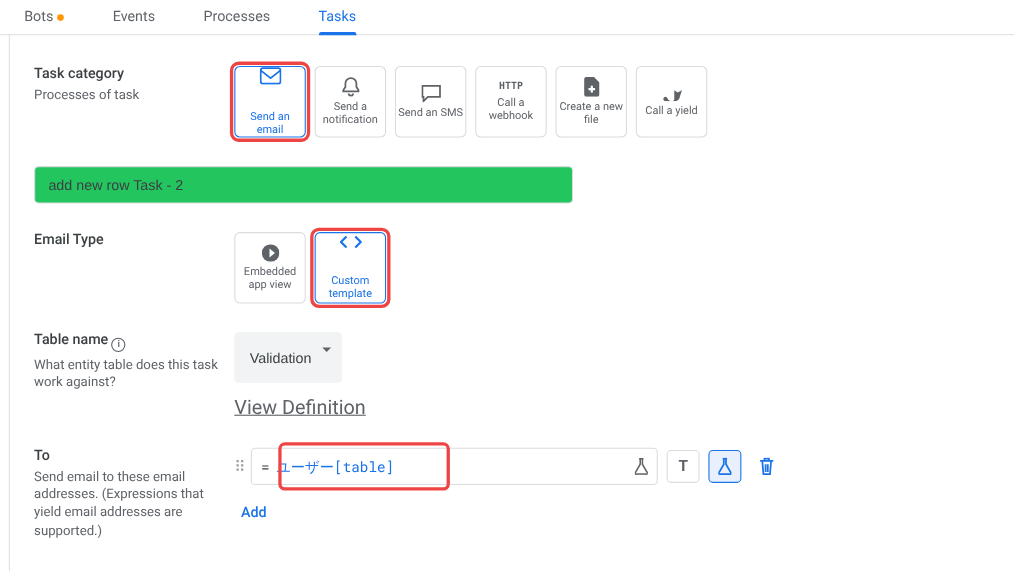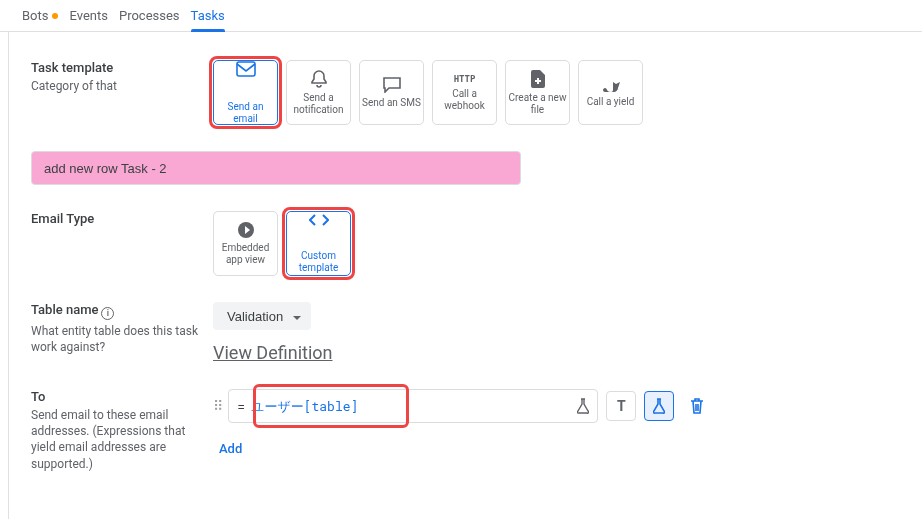--- a/index.html
+++ b/index.html
@@ -1,36 +1,36 @@
 <!DOCTYPE html>
 <html><head>
 <meta charset="utf-8">
 <style>
 * { box-sizing: border-box; margin: 0; padding: 0; }
 body { font-family: -apple-system, 'Roboto', Arial, sans-serif; font-size: 13px; color: #3c4043; background: #fff; width: 922px; }
-.tabs { display: flex; gap: 11px; padding: 0 22px; border-bottom: 1px solid #e0e0e0; height: 32px; align-items: center; }
+.tabs { display: flex; gap: 44px; padding: 0 22px; border-bottom: 1px solid #e0e0e0; height: 32px; align-items: center; }
 .tab { color: #5f6368; font-size: 13px; cursor: pointer; height: 32px; display: flex; align-items: center; position: relative; }
 .tab.active { color: #1a73e8; font-weight: 400; }
 .tab.active::after { content: ''; position: absolute; bottom: 0; left: 0; right: 0; height: 3px; background: #1a73e8; border-radius: 2px 2px 0 0; }
 .dot { display: inline-block; width: 6px; height: 6px; background: #ff9800; border-radius: 50%; margin-left: 4px; vertical-align: middle; }
 .content { padding: 28px 22px; border-left: 1px solid #e0e0e0; margin-left: 8px; }
 .row { display: flex; margin-bottom: 26px; }
 .lbl-col { width: 182px; padding-right: 10px; }
 .lbl-title { font-size: 13px; font-weight: 500; color: #3c4043; }
 .lbl-desc { font-size: 12px; color: #5f6368; margin-top: 3px; line-height: 1.35; }
 .ctrl-col { flex: 1; }
 .card-row { display: flex; gap: 8px; }
 .card { width: 65px; height: 65px; border: 1px solid #dadce0; border-radius: 5px; background: #fff; display: flex; flex-direction: column; justify-content: center; font-size: 10px; text-align: center; color: #5f6368; cursor: pointer; padding: 4px 2px; }
 .card.active { border-color: #1a73e8; color: #1a73e8; }
 .card-icon { font-size: 18px; margin-bottom: 4px; display: flex; align-items: center; justify-content: center; }
 .card-label { line-height: 1.15; }
 .hl-red { position: relative; gap: 20px; }
 .hl-red::before { content: ''; position: absolute; inset: -5px; border: 3px solid #ef4444; border-radius: 8px; pointer-events: none; }
-.text-input { width: 490px; height: 34px; border: 1px solid #dadce0; border-radius: 4px; padding: 0 12px; font-size: 13px; color: #3c4043; background: #f9a8d4; }
-.select-btn { height: 28px; padding: 0 28px 0 14px; border: none; background: #f1f3f4; border-radius: 4px; font-size: 13px; color: #3c4043; cursor: pointer; position: relative; }
+.text-input { width: 490px; height: 34px; border: 1px solid #dadce0; border-radius: 4px; padding: 0 12px; font-size: 13px; color: #3c4043; background: #22c55e; }
+.select-btn { height: 46px; padding: 0 28px 0 14px; border: none; background: #f1f3f4; border-radius: 4px; font-size: 13px; color: #3c4043; cursor: pointer; position: relative; }
 .select-btn::after { content: ''; position: absolute; right: 10px; top: 14px; border: 4px solid transparent; border-top-color: #5f6368; }
 .link { color: #5f6368; font-size: 18px; text-decoration: underline; display: inline-block; margin-top: 12px; cursor: pointer; }
 .info-ic { display: inline-block; width: 13px; height: 13px; border: 1px solid #5f6368; border-radius: 50%; font-size: 9px; line-height: 11px; text-align: center; color: #5f6368; margin-left: 3px; vertical-align: -2px; }
 .expr-row { display: flex; align-items: center; gap: 8px; }
 .drag-h { color: #9aa0a6; cursor: grab; font-size: 14px; letter-spacing: -3px; }
 .expr-box { flex: 0 0 370px; height: 34px; border: 1px solid #dadce0; border-radius: 4px; display: flex; align-items: center; padding: 0 8px; font-family: 'Roboto Mono', monospace; font-size: 13px; color: #3c4043; position: relative; }
 .expr-eq { color: #3c4043; margin-right: 6px; }
 .expr-val { color: #1a73e8; }
 .expr-beaker { margin-left: auto; color: #5f6368; }
 .hl-box { position: absolute; left: 24px; top: -6px; bottom: -6px; width: 156px; border: 3px solid #ef4444; border-radius: 6px; pointer-events: none; }
@@ -51,22 +51,22 @@
     </div>
   <div class="tab">Events</div>
   <div class="tab">Processes</div>
   <div class="tab active">Tasks</div>
 </div>
 
 <div class="content">
 
   <div class="row">
     <div class="lbl-col">
-      <div class="lbl-title">Task template</div>
-      <div class="lbl-desc">Category of that</div>
+      <div class="lbl-title">Task category</div>
+      <div class="lbl-desc">Processes of task</div>
     </div>
     <div class="ctrl-col">
       <div class="card-row">
         <div class="card active hl-red">
           <div class="card-icon">
             <svg width="20" height="16" viewBox="0 0 20 16" fill="none" stroke="#1a73e8" stroke-width="1.6">
                 <rect x="1" y="1" width="18" height="14" rx="2"></rect>
                 <path d="M1 3l9 7 9-7"></path>
               </svg>
           </div>

